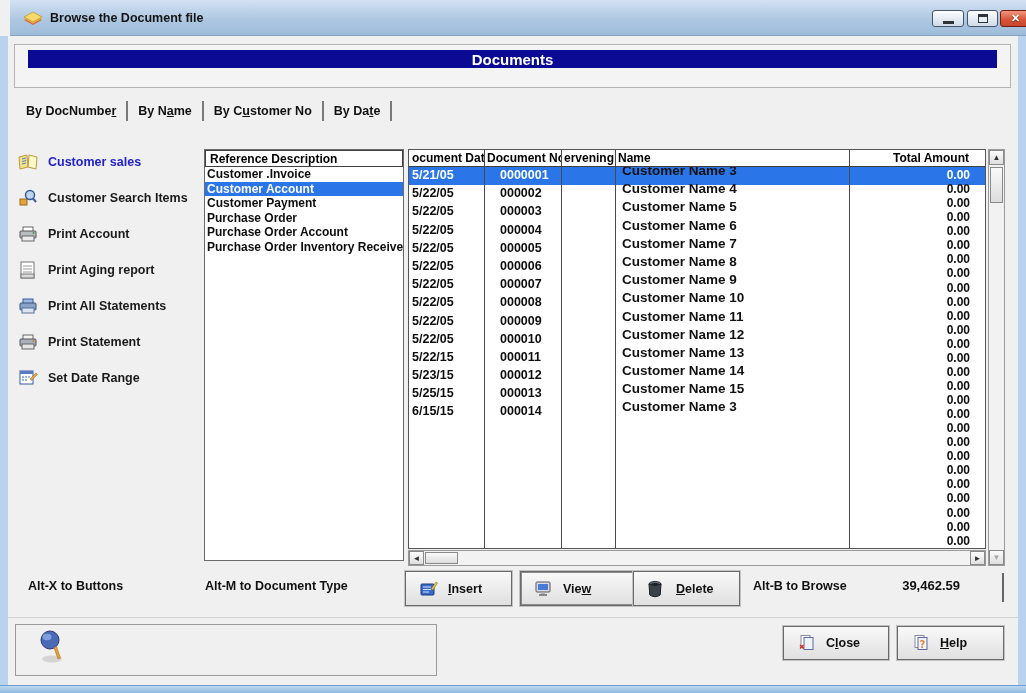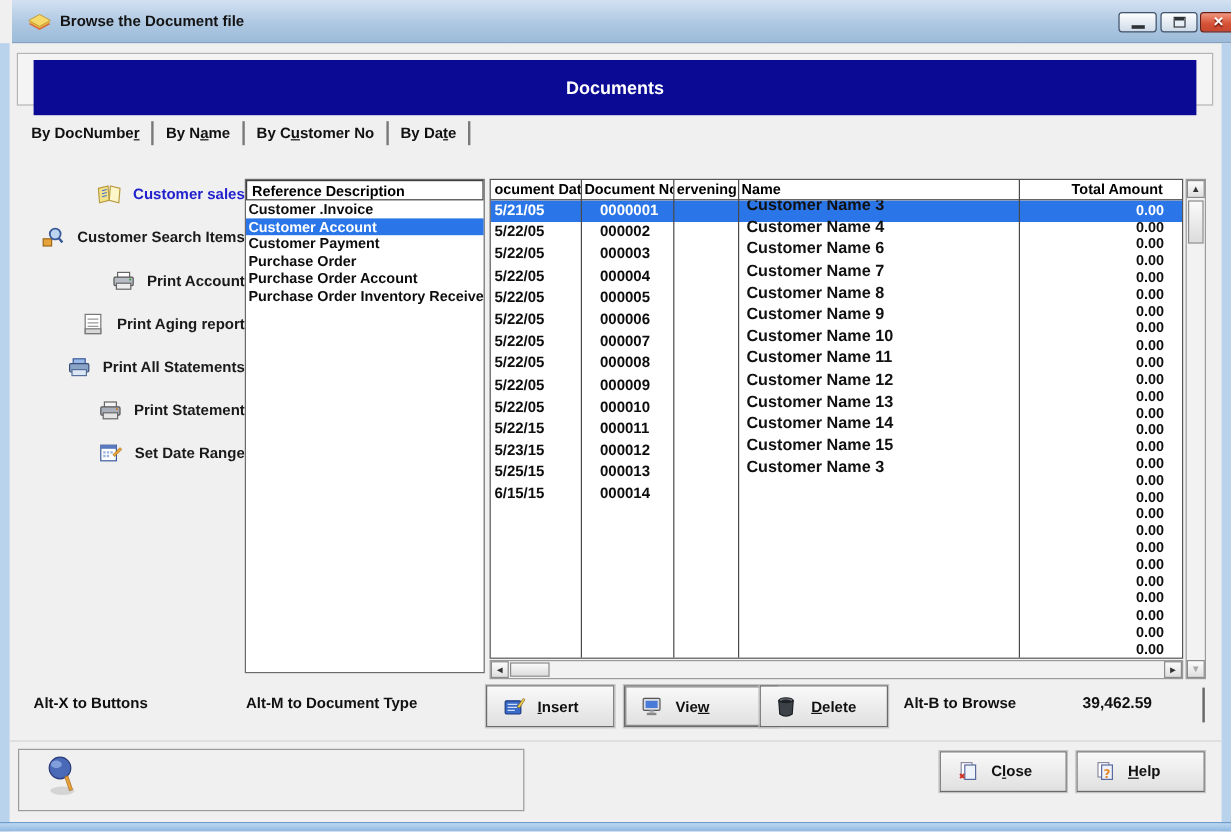--- a/index.html
+++ b/index.html
@@ -17,32 +17,32 @@
   .glyph-min { display:block; width:11px; height:3px; background:#2e3338; margin-top:7px; }
   .glyph-restore { display:block; width:10px; height:9px; border:1px solid #2e3338; box-shadow:inset 0 2px 0 #2e3338; background:#e8eef5; }
   .glyph-close { color:#fff; font-size:11px; font-weight:700; text-shadow:0 1px 1px #701d10; }
   .frame-left  { position:absolute; left:0; top:36px; width:8px;  height:657px; background:#b9d3ec; }
   .frame-right { position:absolute; left:1018px; top:36px; width:8px; height:657px; background:#b9d3ec; }
   .frame-bottom{ position:absolute; left:0; top:685px; width:1026px; height:8px;
     background:linear-gradient(#bcd8f0,#8fb8e2); border-top:1px solid #6e9cce; }
 
   
   .top-panel { position:absolute; left:14px; top:44px; width:997px; height:44px; background:#f4f4f4; border:1px solid #b4b4b4; }
-  .banner { position:absolute; left:28px; top:50px; width:969px; height:46px; background:#0a0a94;
+  .banner { position:absolute; left:28px; top:50px; width:969px; height:18px; background:#0a0a94;
     color:#fff; font-size:15px; font-weight:700; display:flex; align-items:center; justify-content:center; }
 
   
   .tabs { position:absolute; left:22px; top:100px; height:22px; display:flex; align-items:center; }
   .tab { font-size:12.5px; font-weight:700; color:#111; padding:2px 4px; cursor:default; white-space:nowrap;text-align:center; }
   .tab .key { text-decoration:underline; }
   .tabsep { width:2px; height:20px; background:#7a7a7a; margin:0 6px; }
 
   
   .sidebar { position:absolute; left:16px; top:144px; width:188px; }
-  .sb-item { height:36px; display:flex; align-items:center; cursor:default;justify-content:flex-end; }
+  .sb-item { height:36px; display:flex; align-items:center; cursor:default; }
   .sb-item .icon { width:24px; height:22px; margin-right:8px; display:inline-flex; align-items:center; justify-content:center; }
   .sb-lbl { font-size:12.5px; font-weight:700; color:#1a1a1a; white-space:nowrap; }
 
   
   .listbox { position:absolute; left:204px; top:149px; width:200px; height:412px; background:#fff; border:1px solid #6a6a6a; }
   .lb-header { height:17px; border:1px solid #3f3f3f; margin:0; font-size:12px; font-weight:700; padding:1px 0 0 4px; background:#fff; }
   .lb-item { height:14.6px; font-size:12px; font-weight:700; padding:0 0 0 2px; white-space:nowrap; overflow:hidden; color:#0d0d0d; }
   .lb-item.sel { background:#2a76e8; color:#fff; }
 
   
@@ -253,20 +253,21 @@
         <div class="g-cell doc">000009</div>
         <div class="g-cell doc">000010</div>
         <div class="g-cell doc">000011</div>
         <div class="g-cell doc">000012</div>
         <div class="g-cell doc">000013</div>
         <div class="g-cell doc">000014</div>
       </div>
     <div class="gcol" id="col-names" style="left:206px;width:234px;top:-4px;">
         <div class="g-cell name">Customer Name 3</div>
         <div class="g-cell name">Customer Name 4</div>
+        <div class="g-cell name">Customer Name 5</div>
         <div class="g-cell name">Customer Name 6</div>
         <div class="g-cell name">Customer Name 7</div>
         <div class="g-cell name">Customer Name 8</div>
         <div class="g-cell name">Customer Name 9</div>
         <div class="g-cell name">Customer Name 10</div>
         <div class="g-cell name">Customer Name 11</div>
         <div class="g-cell name">Customer Name 12</div>
         <div class="g-cell name">Customer Name 13</div>
         <div class="g-cell name">Customer Name 14</div>
         <div class="g-cell name">Customer Name 15</div>

